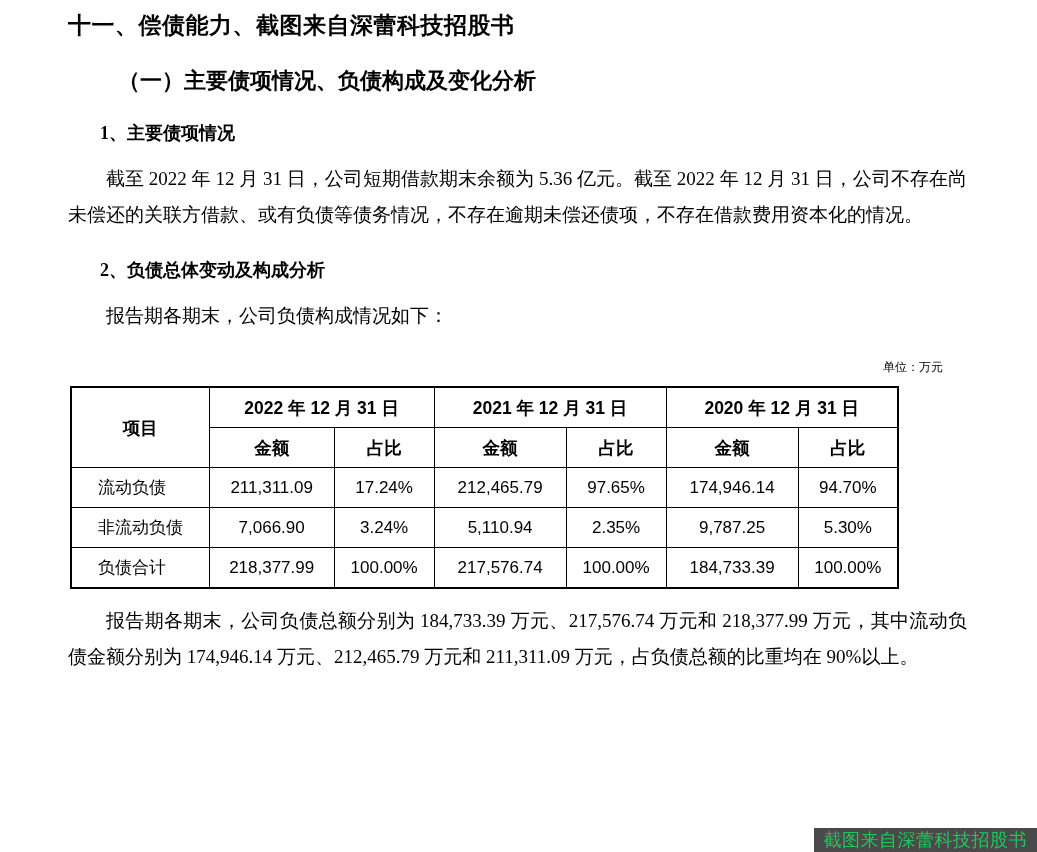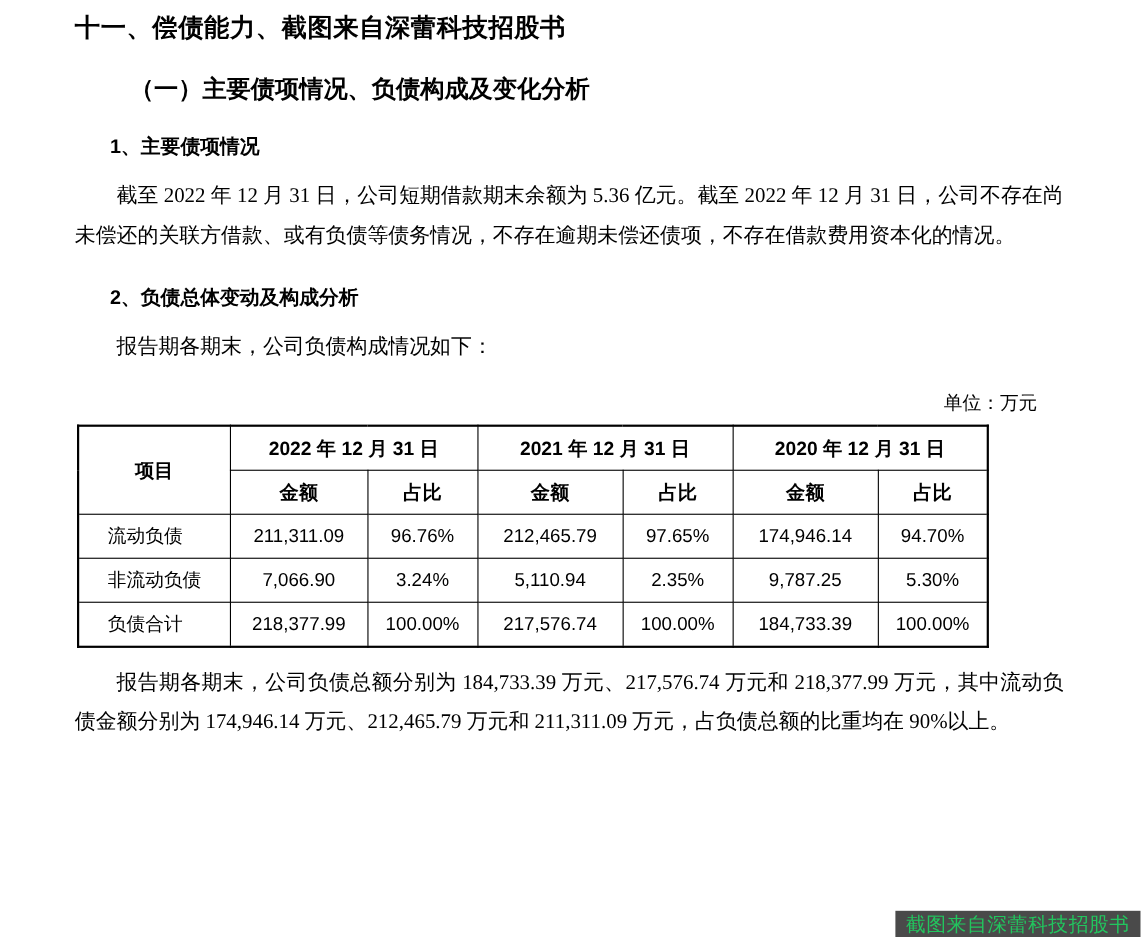--- a/index.html
+++ b/index.html
@@ -34,39 +34,39 @@
   .h2 {
     font-family: "Liberation Sans", sans-serif;
     font-weight: bold;
     font-size: 22px;
     margin: 0;
     padding-top: 24px;
     padding-left: 50px;
     line-height: 30px;
   }
   .h3 {
-    font-family: Liberation Sans, sans-serif;
+    font-family: Liberation Serif, serif;
     font-weight: bold;
     font-size: 18px;
     margin: 0;
     padding-top: 23px;
     padding-left: 32px;
     line-height: 28px;
   }
   .para {
     font-size: 19px;
     line-height: 36px;
     margin: 0;
     padding-top: 14px;
     text-align: justify;
     text-justify: inter-ideograph;
     text-indent: 38px;
   }
   .unit {
-    font-size: 17px;
+    font-size: 12px;
     text-align: right;
     padding-top: 22px;
     padding-right: 24px;
     line-height: 22px;
   }
   table.fin {
     border-collapse: collapse;
     width: 829px;
     margin-top: 8px;
     margin-left: 2px;
@@ -155,21 +155,21 @@
           <td class="hd">占比</td>
           <td class="hd">金额</td>
           <td class="hd">占比</td>
           <td class="hd">金额</td>
           <td class="hd">占比</td>
         </tr>
 
         <tr>
           <td class="rowlabel">流动负债</td>
           <td class="numcell">211,311.09</td>
-          <td class="numcell">96.76%</td>
+          <td class="numcell">17.24%</td>
           <td class="numcell">212,465.79</td>
           <td class="numcell">97.65%</td>
           <td class="numcell">174,946.14</td>
           <td class="numcell">94.70%</td>
         </tr>
 
         <tr>
           <td class="rowlabel">非流动负债</td>
           <td class="numcell">7,066.90</td>
           <td class="numcell">3.24%</td>

